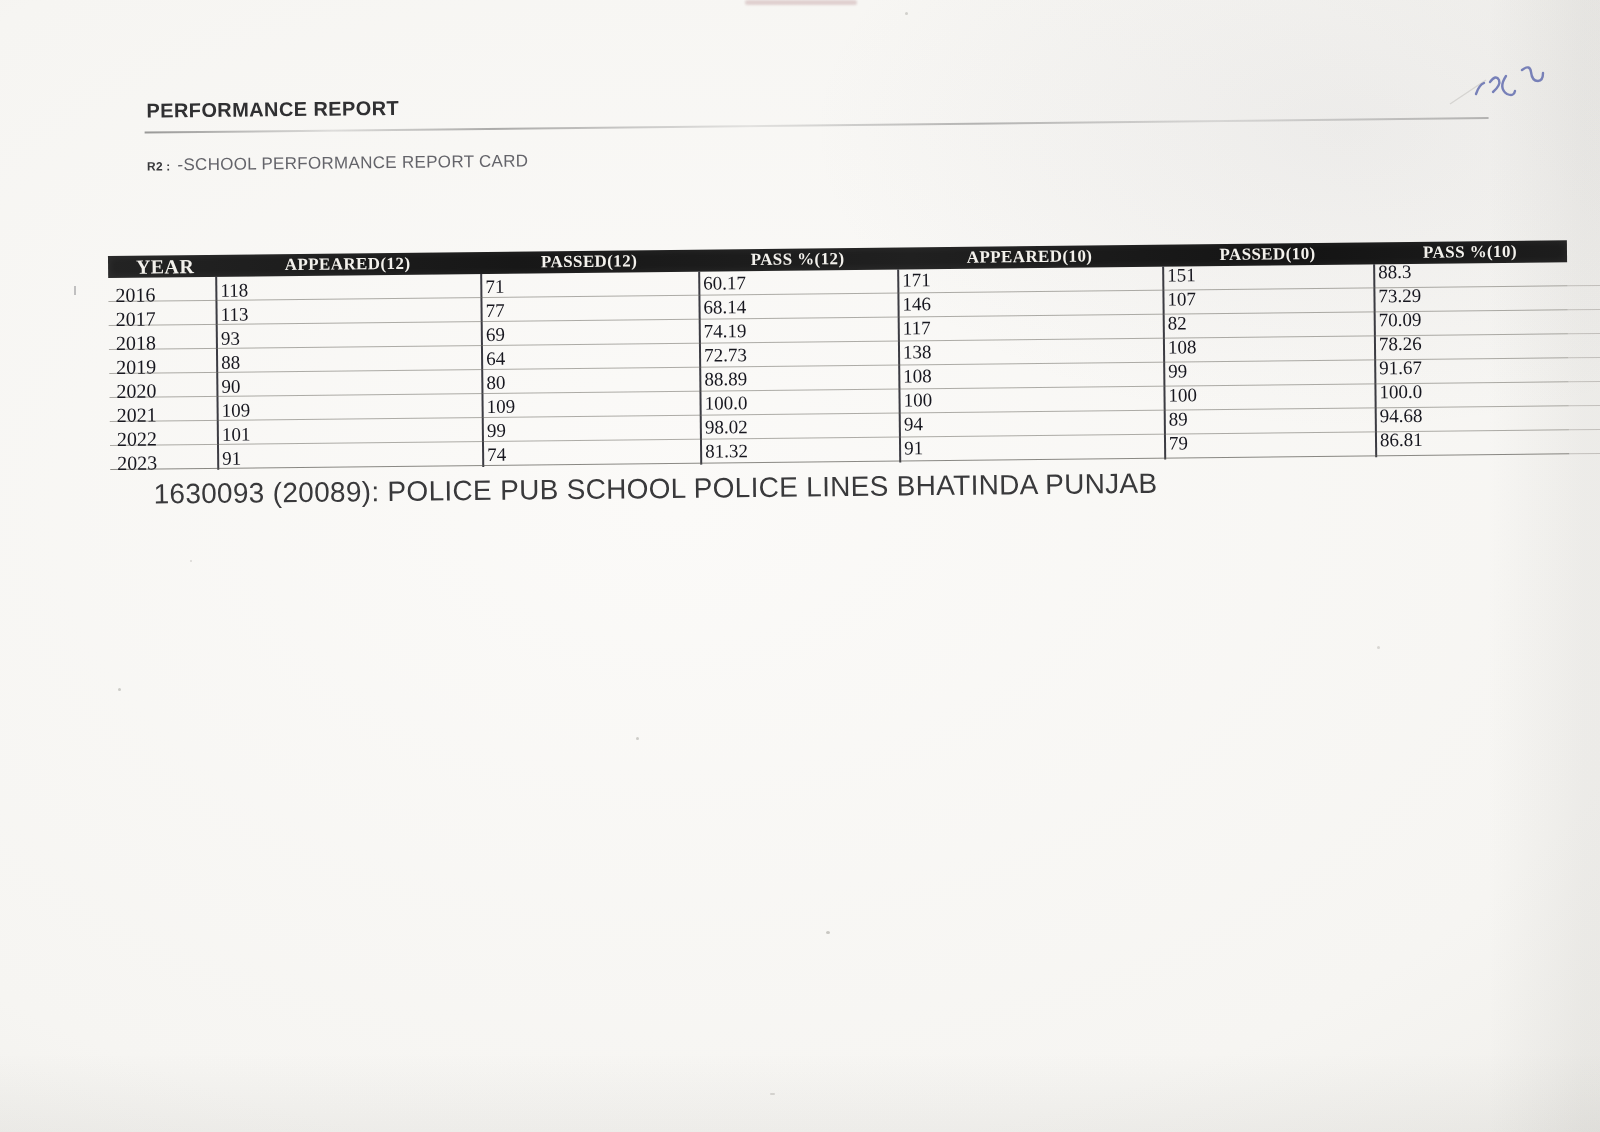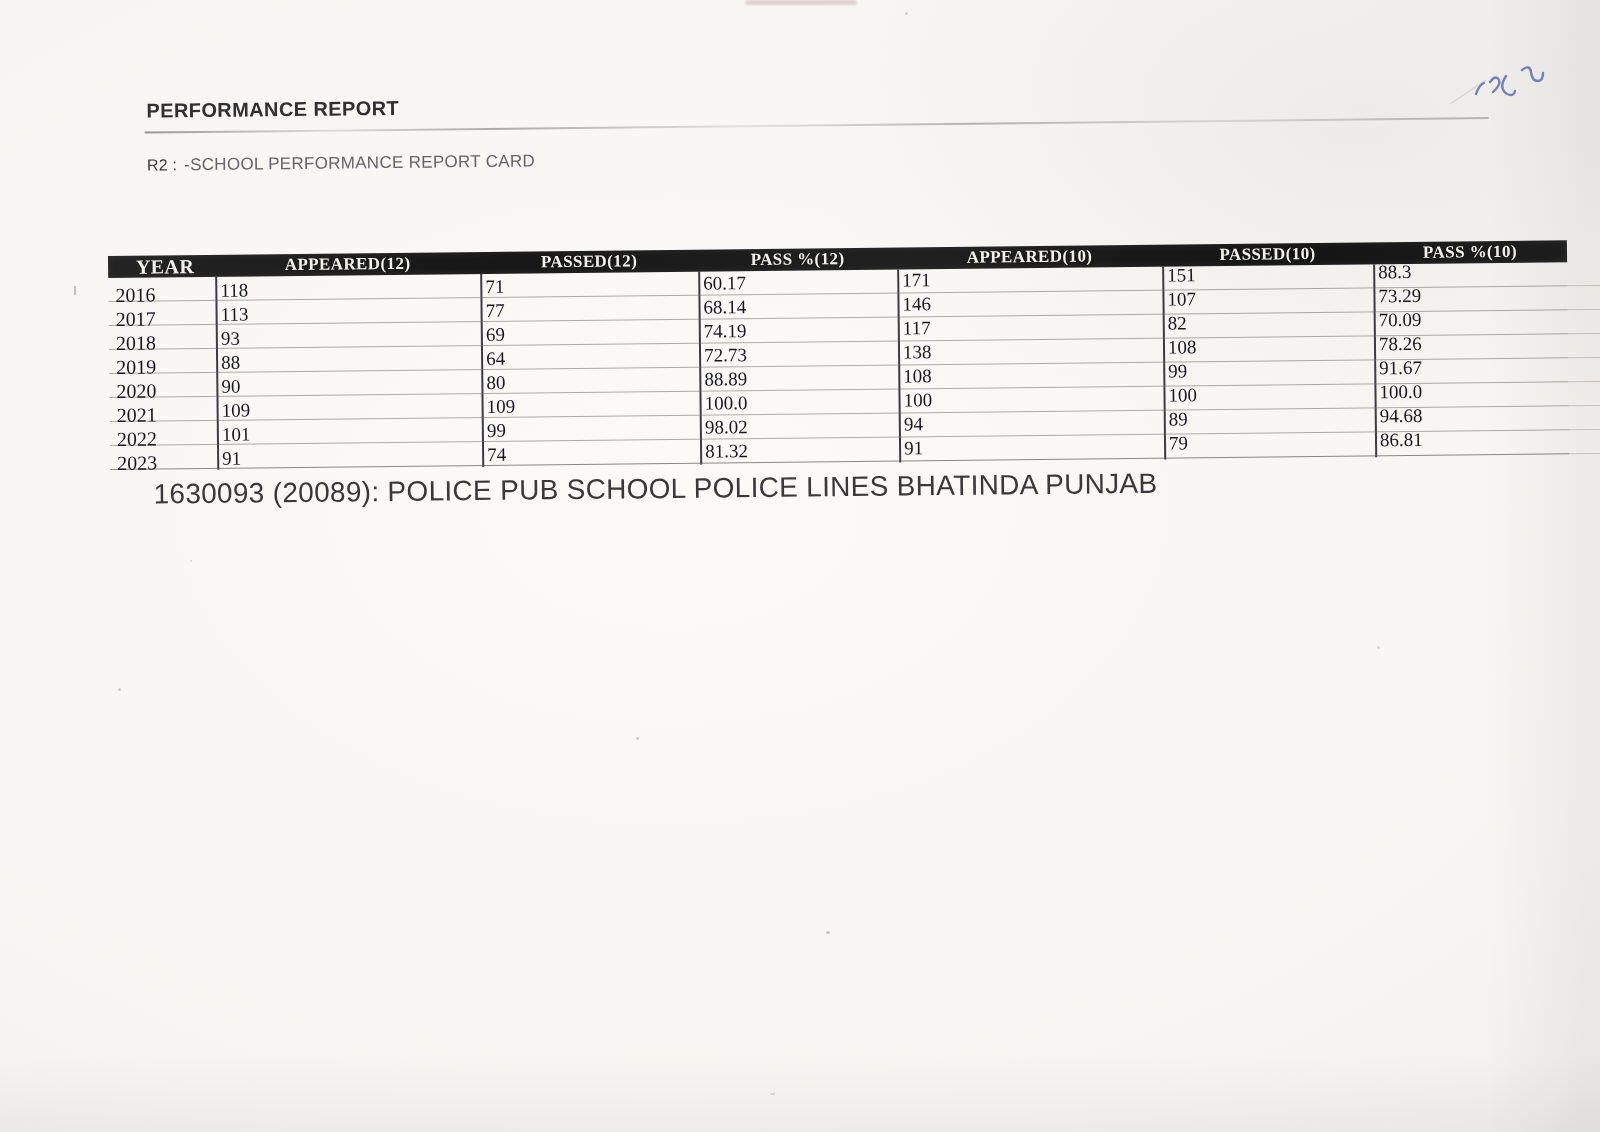--- a/index.html
+++ b/index.html
@@ -24,21 +24,21 @@
     font-size:20px;font-weight:bold;letter-spacing:.4px;color:#303032;
   }
   .title-rule{
     position:absolute;left:146px;top:132px;width:1344px;height:1.6px;
     background:linear-gradient(90deg,
       rgba(90,90,90,.60) 0%, rgba(130,130,130,.22) 14%, rgba(95,95,95,.50) 26%,
       rgba(140,140,140,.20) 45%, rgba(100,100,100,.45) 62%, rgba(140,140,140,.25) 80%,
       rgba(105,105,105,.45) 100%);
   }
   .subtitle{position:absolute;left:148px;top:156px;display:flex;align-items:baseline;gap:7px;}
-  .subtitle .code{font-size:16px;color:#39393c;letter-spacing:.2px;}
+  .subtitle .code{font-size:12px;color:#39393c;letter-spacing:.2px;font-weight:bold;}
   .subtitle .rest{font-size:17px;color:#64646a;letter-spacing:.3px;}
 
   
   .report-table{position:absolute;left:108px;top:256px;width:1459px;font-family:"Liberation Serif", serif;}
   .thead-row{
     display:flex;height:22px;
     background:linear-gradient(90deg,#232323 0%,#171717 28%,#202020 55%,#141414 82%,#1d1d1d 100%);
     box-shadow:inset 0 0 10px rgba(255,255,255,.07);
   }
   .th{

